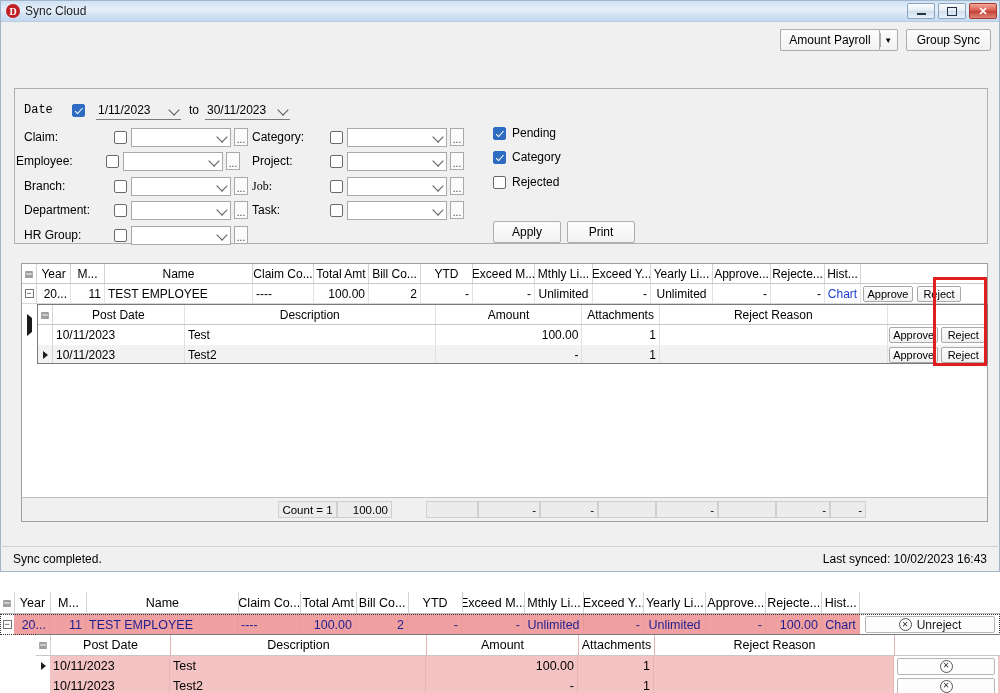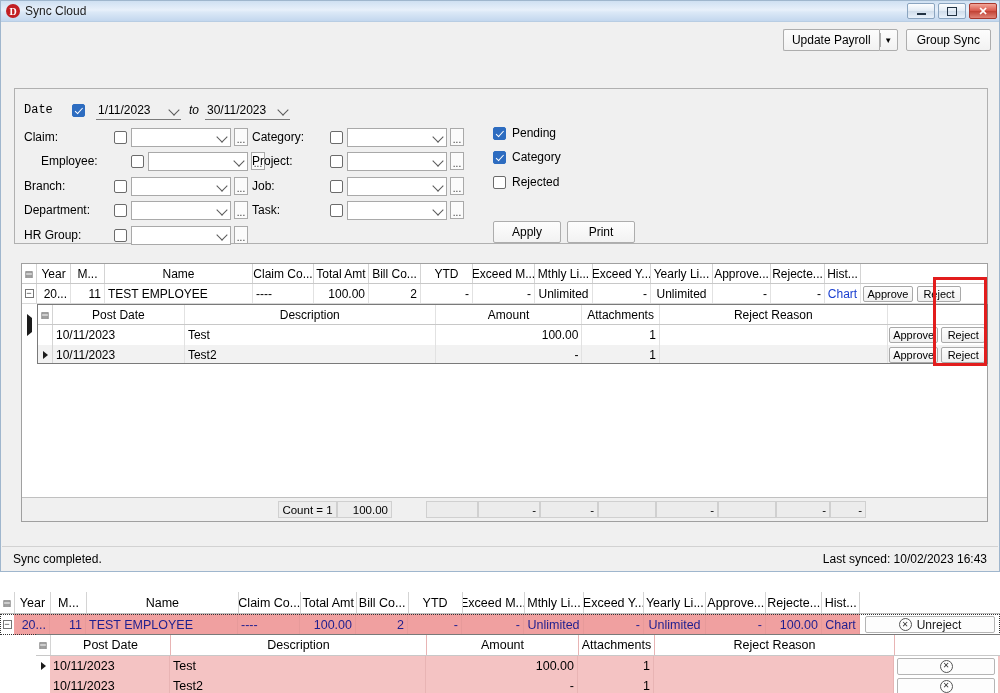--- a/index.html
+++ b/index.html
@@ -344,53 +344,53 @@
           <div class="glyph-max"></div>
         </div>
         <div class="win-btn close">
           <span>✕</span>
         </div>
       </div>
     </div>
 
     <div class="toolbar">
       <div class="split-btn">
-        <div class="main">Update Payroll</div>
+        <div class="main">Amount Payroll</div>
         <div class="arrow">▼</div>
       </div>
       <div class="btn">Group Sync</div>
     </div>
 
 
     <div class="panel">
 
       <div class="filter-row" style="left:9px; top:11px;">
         <span class="flabel" style="width:48px;font-family:Liberation Mono, monospace;">Date</span>
         <span class="cb checked" style="margin-right:11px;"></span>
         <span class="dt">
           <span>1/11/2023</span>
           <span class="chev"></span>
         </span>
-        <span class="flabel" style="margin:0 6px 0 8px;font-style:italic;">to</span>
+        <span class="flabel" style="margin:0 6px 0 8px;">to</span>
         <span class="dt">
           <span>30/11/2023</span>
           <span class="chev"></span>
         </span>
       </div>
 
       <div class="filter-row" style="left:9px; top:38px;">
         <span class="flabel" style="width:90px;">Claim:</span>
         <span class="cb" style="margin-right:4px;"></span>
         <span class="combo">
           <span></span>
           <span class="chev"></span>
         </span>
         <span class="ellipsis-btn" style="margin-left:3px;">...</span>
       </div>
-      <div class="filter-row" style="left:26px; top:62px;">
+      <div class="filter-row" style="left:1px; top:62px;">
         <span class="flabel" style="width:90px;">Employee:</span>
         <span class="cb" style="margin-right:4px;"></span>
         <span class="combo">
           <span></span>
           <span class="chev"></span>
         </span>
         <span class="ellipsis-btn" style="margin-left:3px;">...</span>
       </div>
       <div class="filter-row" style="left:9px; top:87px;">
         <span class="flabel" style="width:90px;">Branch:</span>
@@ -432,21 +432,21 @@
       <div class="filter-row" style="left:237px; top:62px;">
         <span class="flabel" style="width:78px;">Project:</span>
         <span class="cb" style="margin-right:4px;"></span>
         <span class="combo">
           <span></span>
           <span class="chev"></span>
         </span>
         <span class="ellipsis-btn" style="margin-left:3px;">...</span>
       </div>
       <div class="filter-row" style="left:237px; top:87px;">
-        <span class="flabel" style="width:78px;">Job:</span>
+        <span class="flabel" style="width:78px;font-family:Liberation Serif, serif;">Job:</span>
         <span class="cb" style="margin-right:4px;"></span>
         <span class="combo">
           <span></span>
           <span class="chev"></span>
         </span>
         <span class="ellipsis-btn" style="margin-left:3px;">...</span>
       </div>
       <div class="filter-row" style="left:237px; top:111px;">
         <span class="flabel" style="width:78px;">Task:</span>
         <span class="cb" style="margin-right:4px;"></span>

